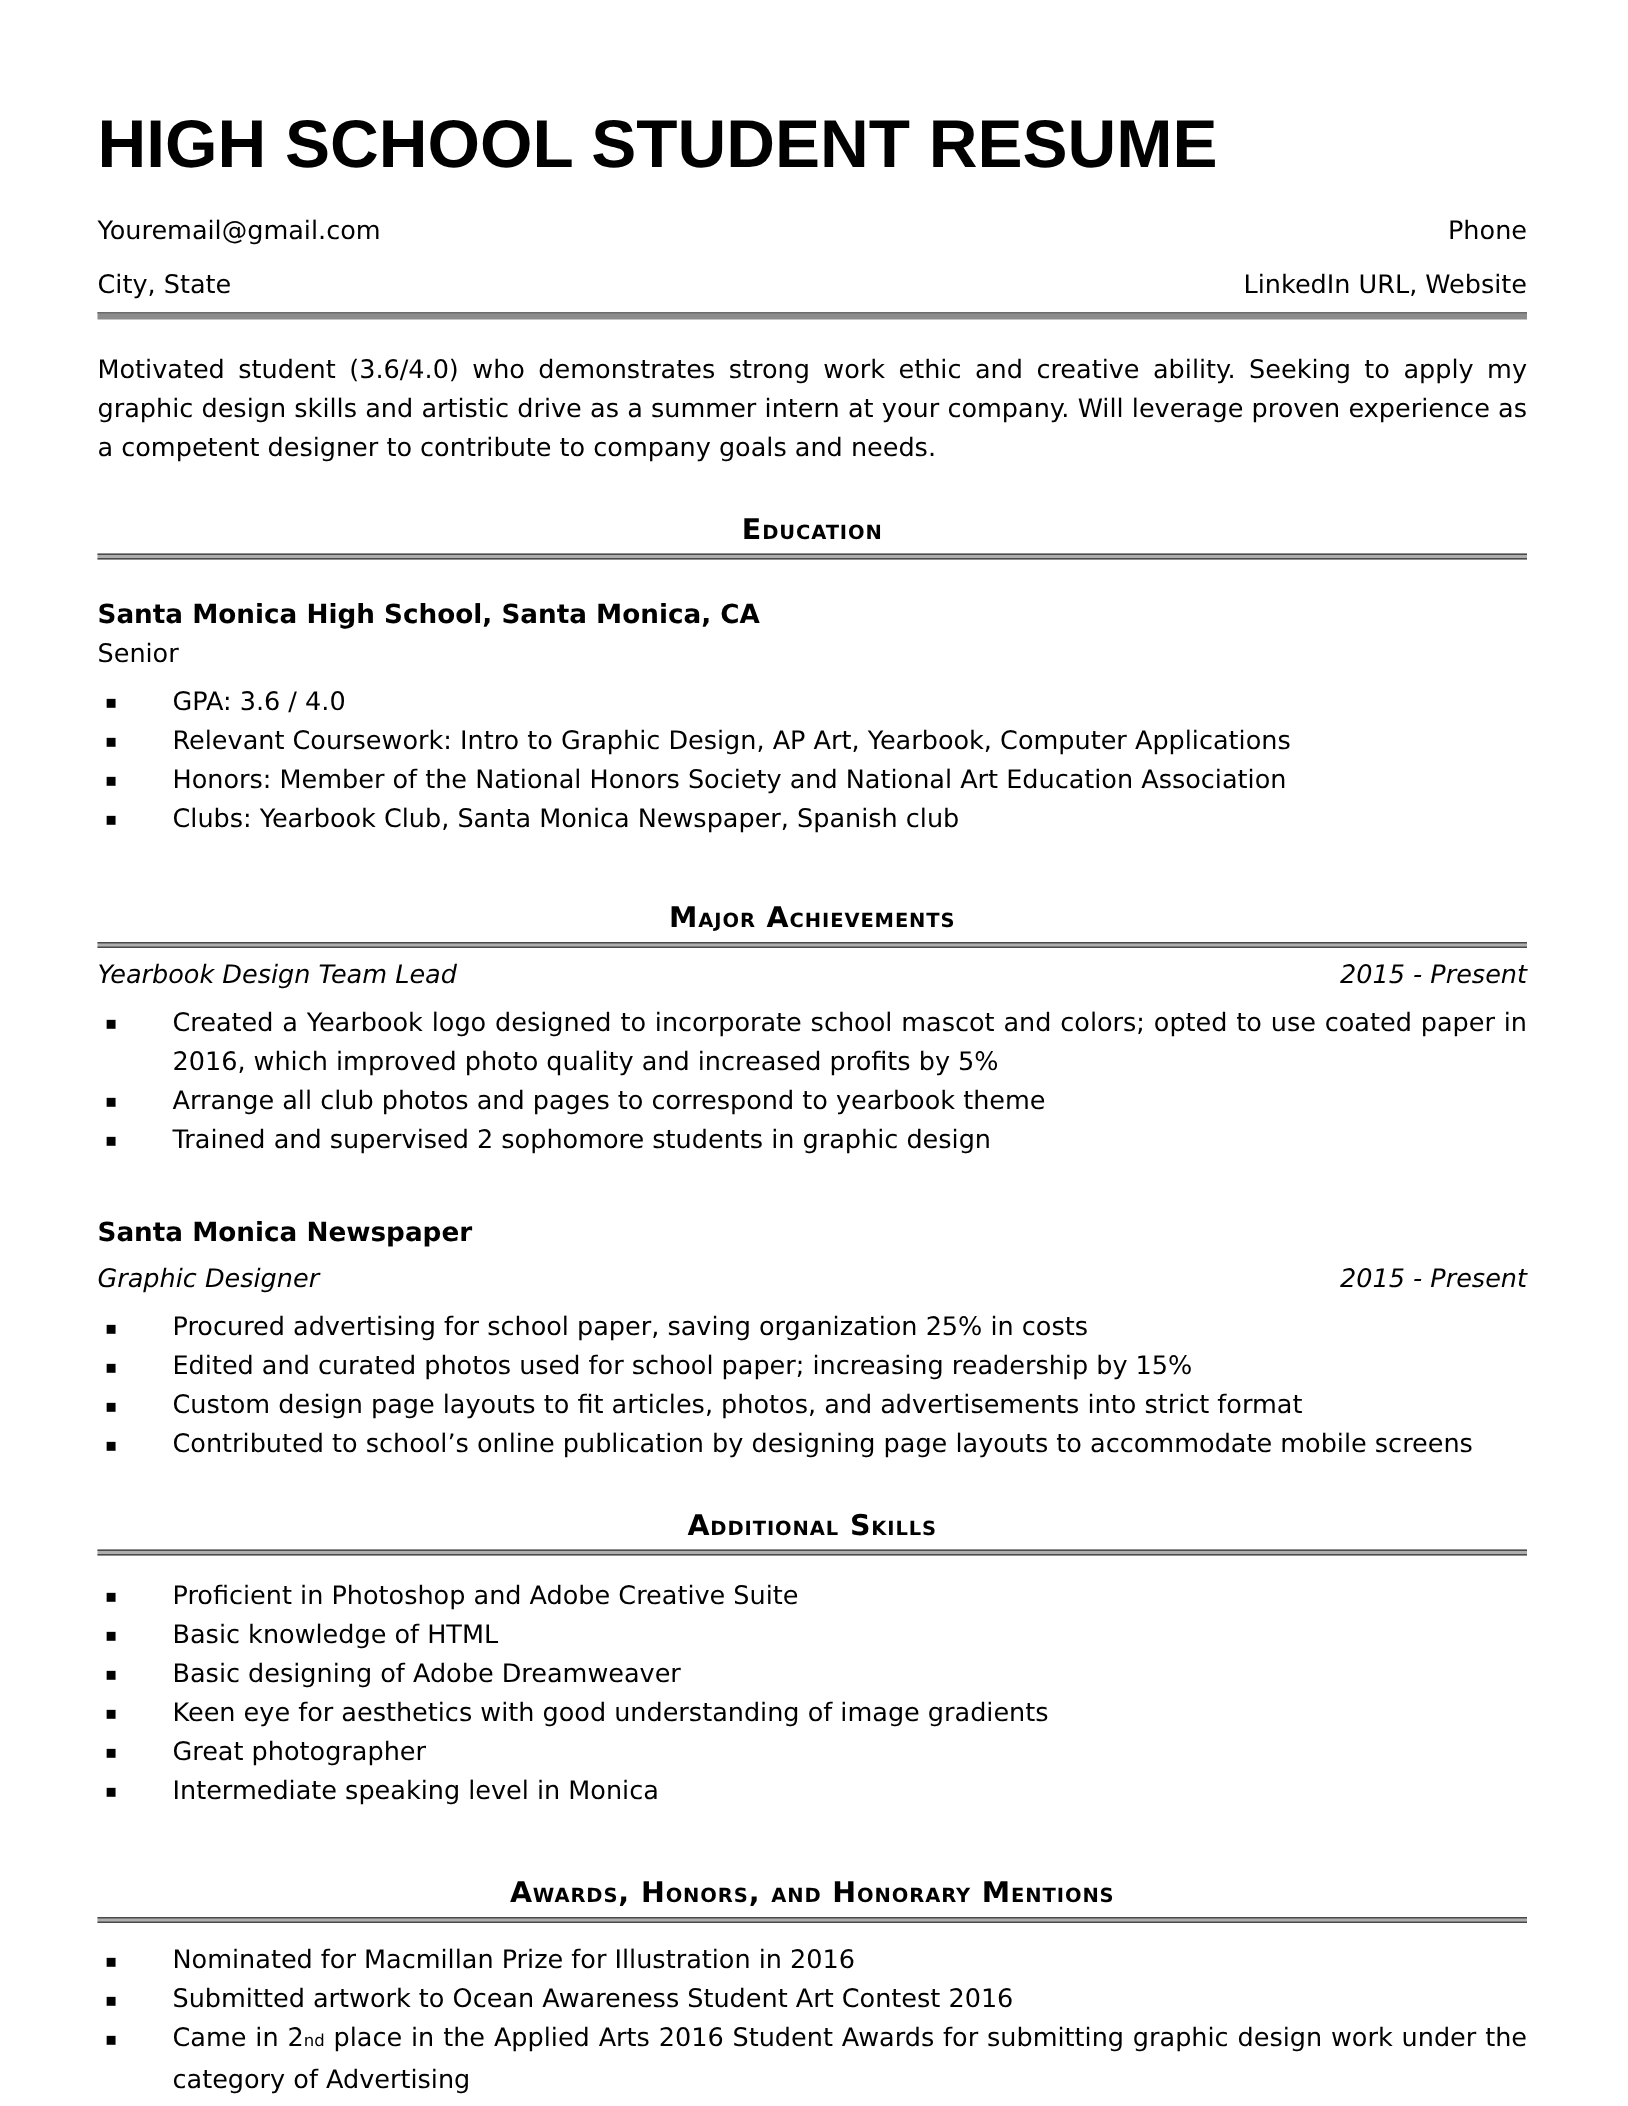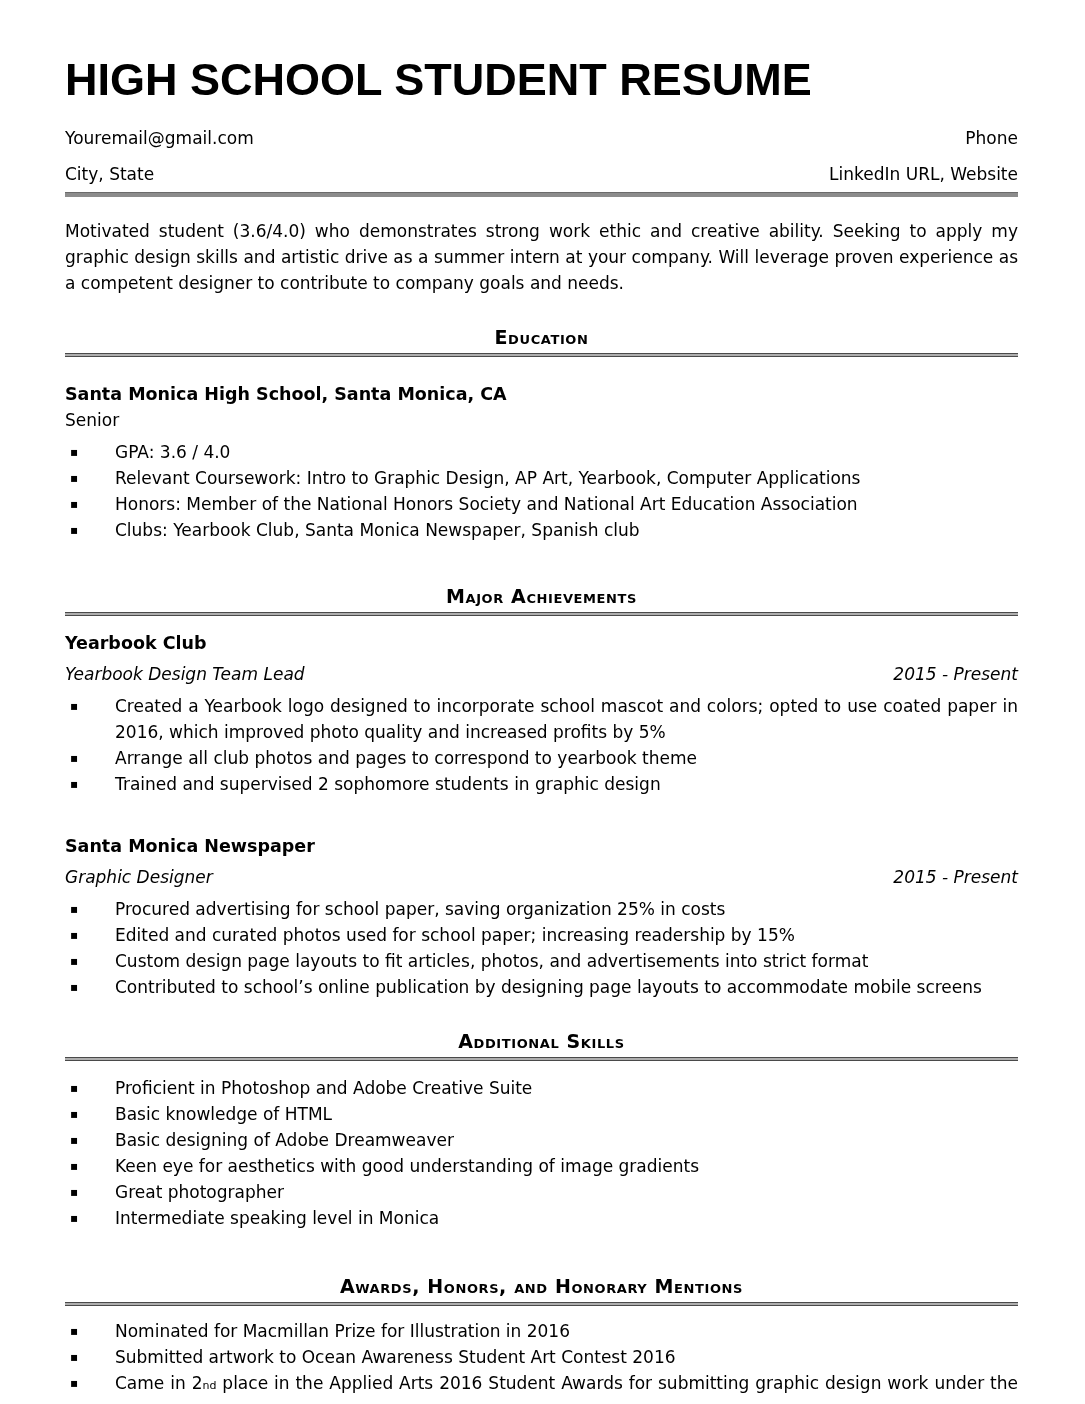--- a/index.html
+++ b/index.html
@@ -15,21 +15,21 @@
   .page {
     padding: 54px 67px 0 65px;
     box-sizing: border-box;
   }
   .title {
     font-family: "Liberation Sans", sans-serif;
     font-size: 45px;
     line-height: 52px;
     font-weight: 700;
     letter-spacing: 0px;
-    margin: 0 0 22px 0;
+    margin: 16px 0 22px 0;
   }
   .contact-row {
     display: flex;
     justify-content: space-between;
     align-items: baseline;
     line-height: 20px;
   }
   .contact-row.first { margin-bottom: 16px; }
   .contact-row.second { margin-bottom: 8px; }
   .header-divider {
@@ -135,21 +135,20 @@
   <ul class="bullets">
     <li><span class="bold-label">GPA:</span><span> 3.6 / 4.0</span></li>
     <li><span class="bold-label">Relevant Coursework:</span><span> Intro to Graphic Design, AP Art, Yearbook, Computer Applications</span></li>
     <li><span class="bold-label">Honors:</span><span> Member of the National Honors Society and National Art Education Association</span></li>
     <li><span class="bold-label">Clubs:</span><span> Yearbook Club, Santa Monica Newspaper, Spanish club</span></li>
   </ul>
 
   <h2 class="section-heading achv">Major Achievements</h2>
   <div class="section-rule"></div>
 
-  <div class="entry-name first">Yearbook Club</div>
   <div class="role-line">
     <span>Yearbook Design Team Lead</span>
     <span>2015 - Present</span>
   </div>
   <ul class="bullets">
     <li>Created a Yearbook logo designed to incorporate school mascot and colors; opted to use coated paper in 2016, which improved photo quality and increased profits by 5%</li>
     <li>Arrange all club photos and pages to correspond to yearbook theme</li>
     <li>Trained and supervised 2 sophomore students in graphic design</li>
   </ul>
 

